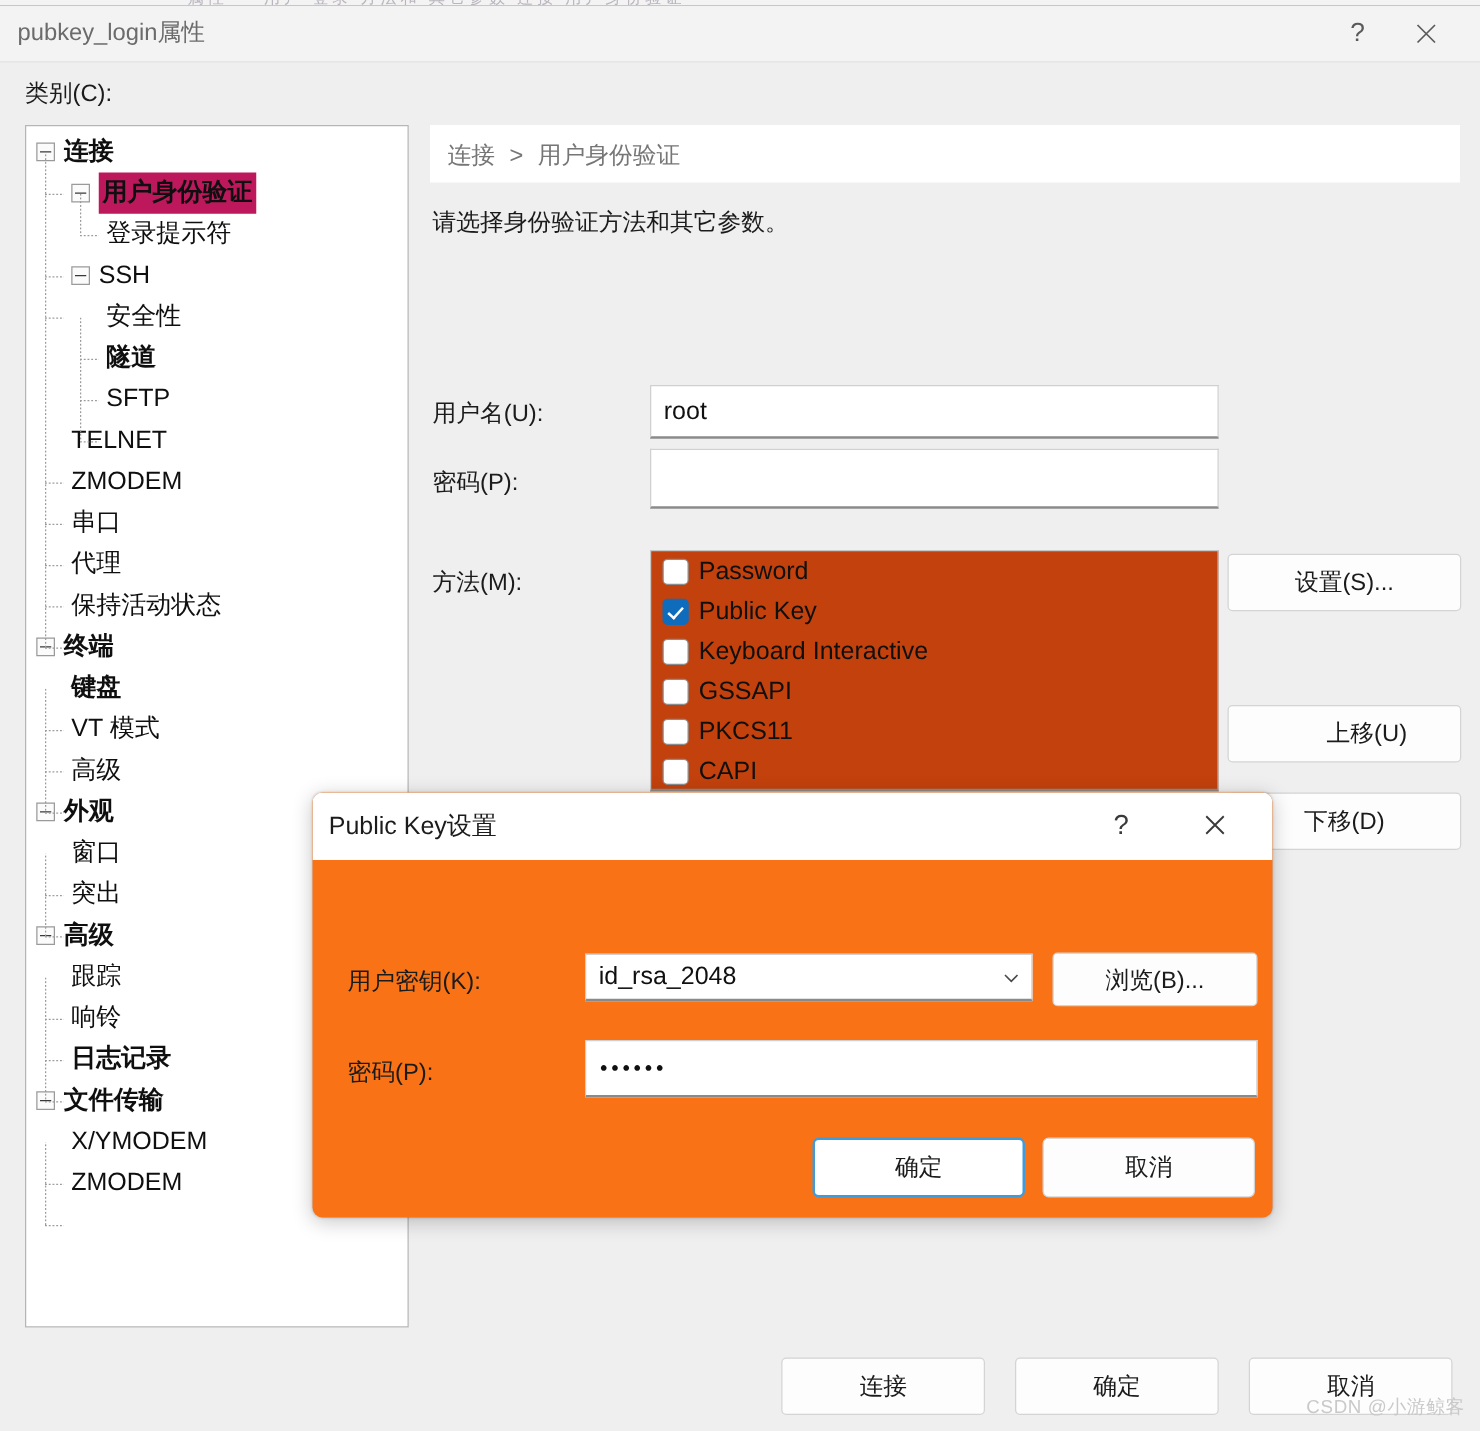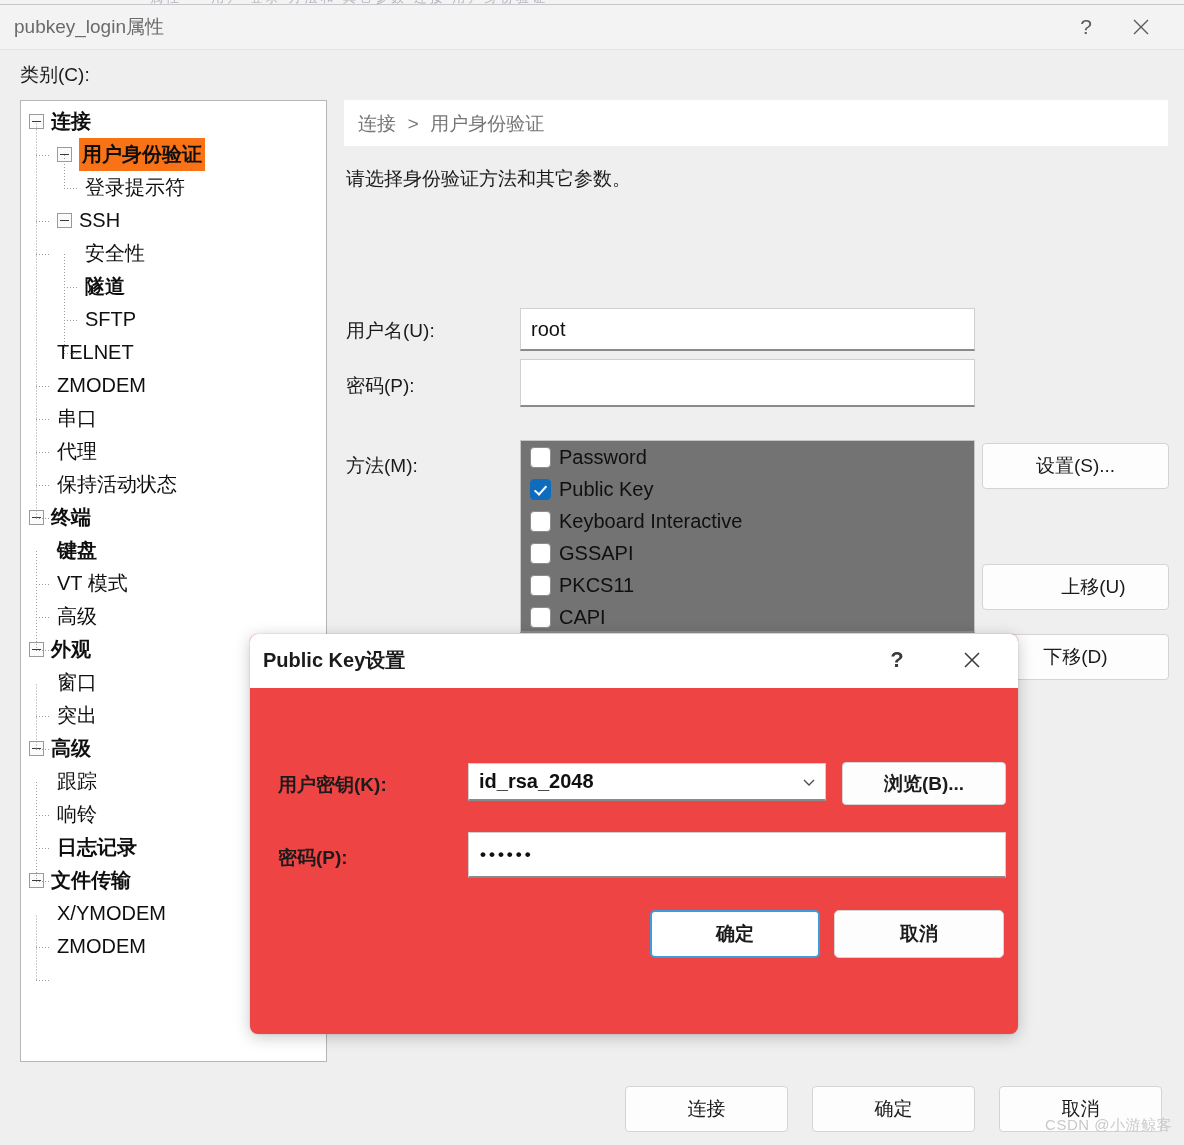--- a/index.html
+++ b/index.html
@@ -102,21 +102,21 @@
   .tnode .tlabel {
     font-size: 20px;
     color: #0f0f0f;
     line-height: 33px;
   }
   .tnode.lvl0 { padding-left: 8px; }
   .tnode.lvl1 { padding-left: 36px; }
   .tnode.lvl2 { padding-left: 64px; }
   .tnode.bold .tlabel { font-weight: bold; }
   .tnode.selected .tlabel {
-    background: #f97316;
+    background: #be185d;
     padding: 0 3px;
   }
   
   .expander {
     position: absolute;
     width: 15px; height: 15px;
     border: 1px solid #9a9a9a;
     background: #fbfbfb;
     box-sizing: border-box;
     top: 9px;
@@ -199,21 +199,21 @@
     padding-left: 10px;
     font-size: 20px;
     color: #101010;
   }
 
   
   .listbox {
     position: absolute;
     left: 176px; top: 340px;
     width: 455px; height: 193px;
-    background: #737373;
+    background: #c2410c;
     border: 1px solid #c6c6c6;
     border-bottom: 2px solid #8d8d8d;
     box-sizing: border-box;
     overflow: hidden;
   }
   .lrow {
     height: 32px;
     display: flex;
     align-items: center;
     padding-left: 9px;
@@ -279,26 +279,25 @@
     justify-content: center;
     font-size: 19px;
     color: #1b1b1b;
     cursor: default;
   }
 
   
   .modal {
     position: absolute;
     left: 250px; top: 634px;
-    width: 768px; height: 400px;
-    background: #ef4444;
+    width: 768px; height: 340px;
+    background: #f97316;
     border-radius: 8px;
     box-shadow: 0 3px 16px rgba(0,0,0,0.22), 0 0 2px rgba(0,0,0,0.18);
     overflow: hidden;
-    font-weight: bold;
   }
   .modal-title {
     position: absolute;
     left: 0; top: 0;
     width: 768px; height: 54px;
     background: #ffffff;
   }
   .modal-title .mtxt {
     position: absolute;
     left: 13px; top: 13px;

